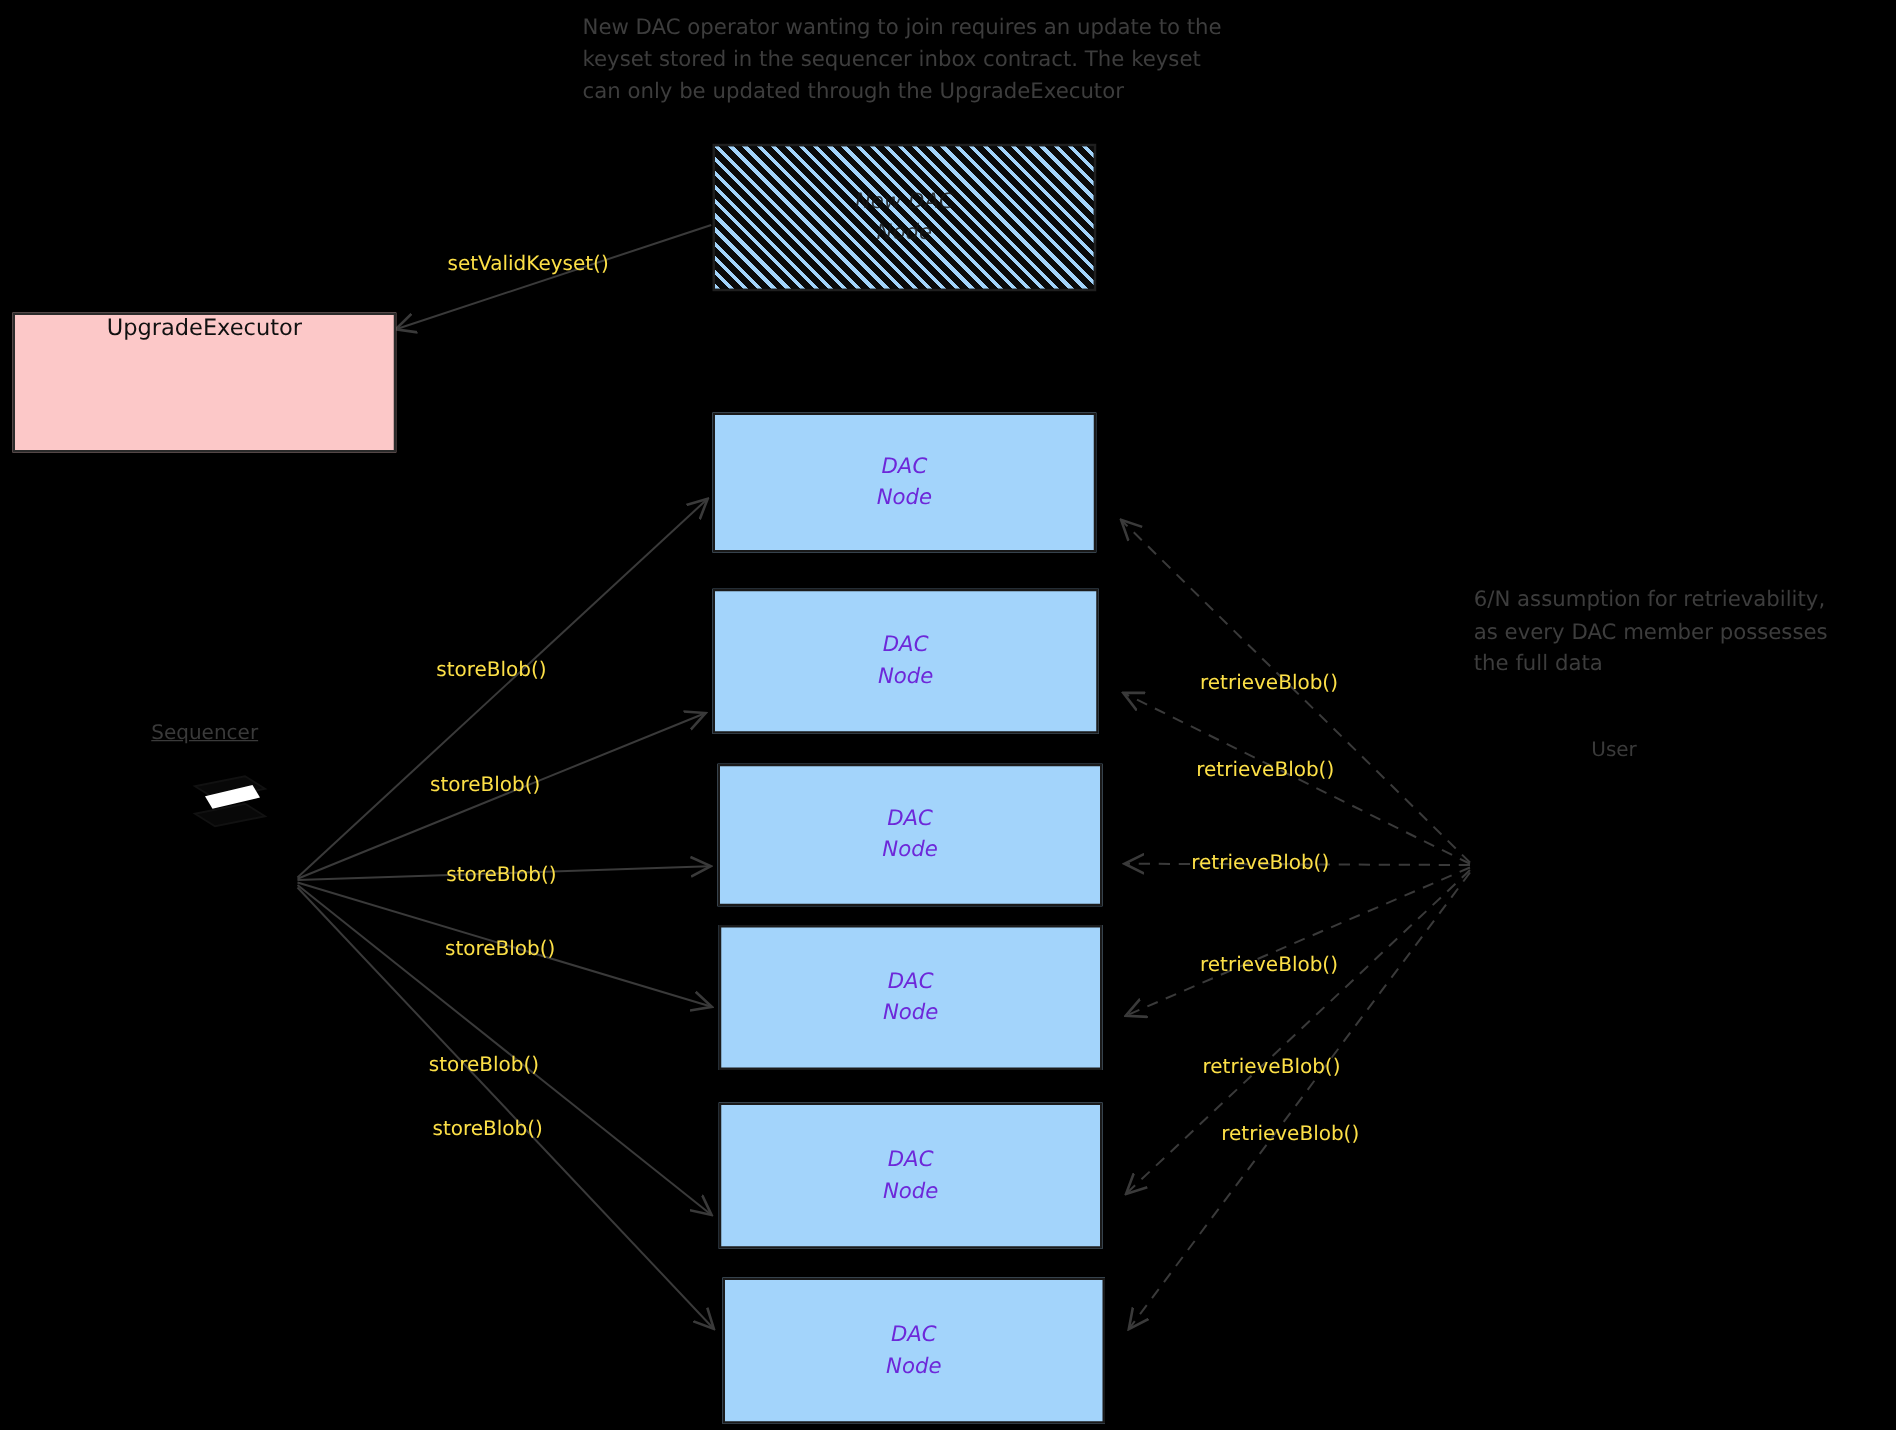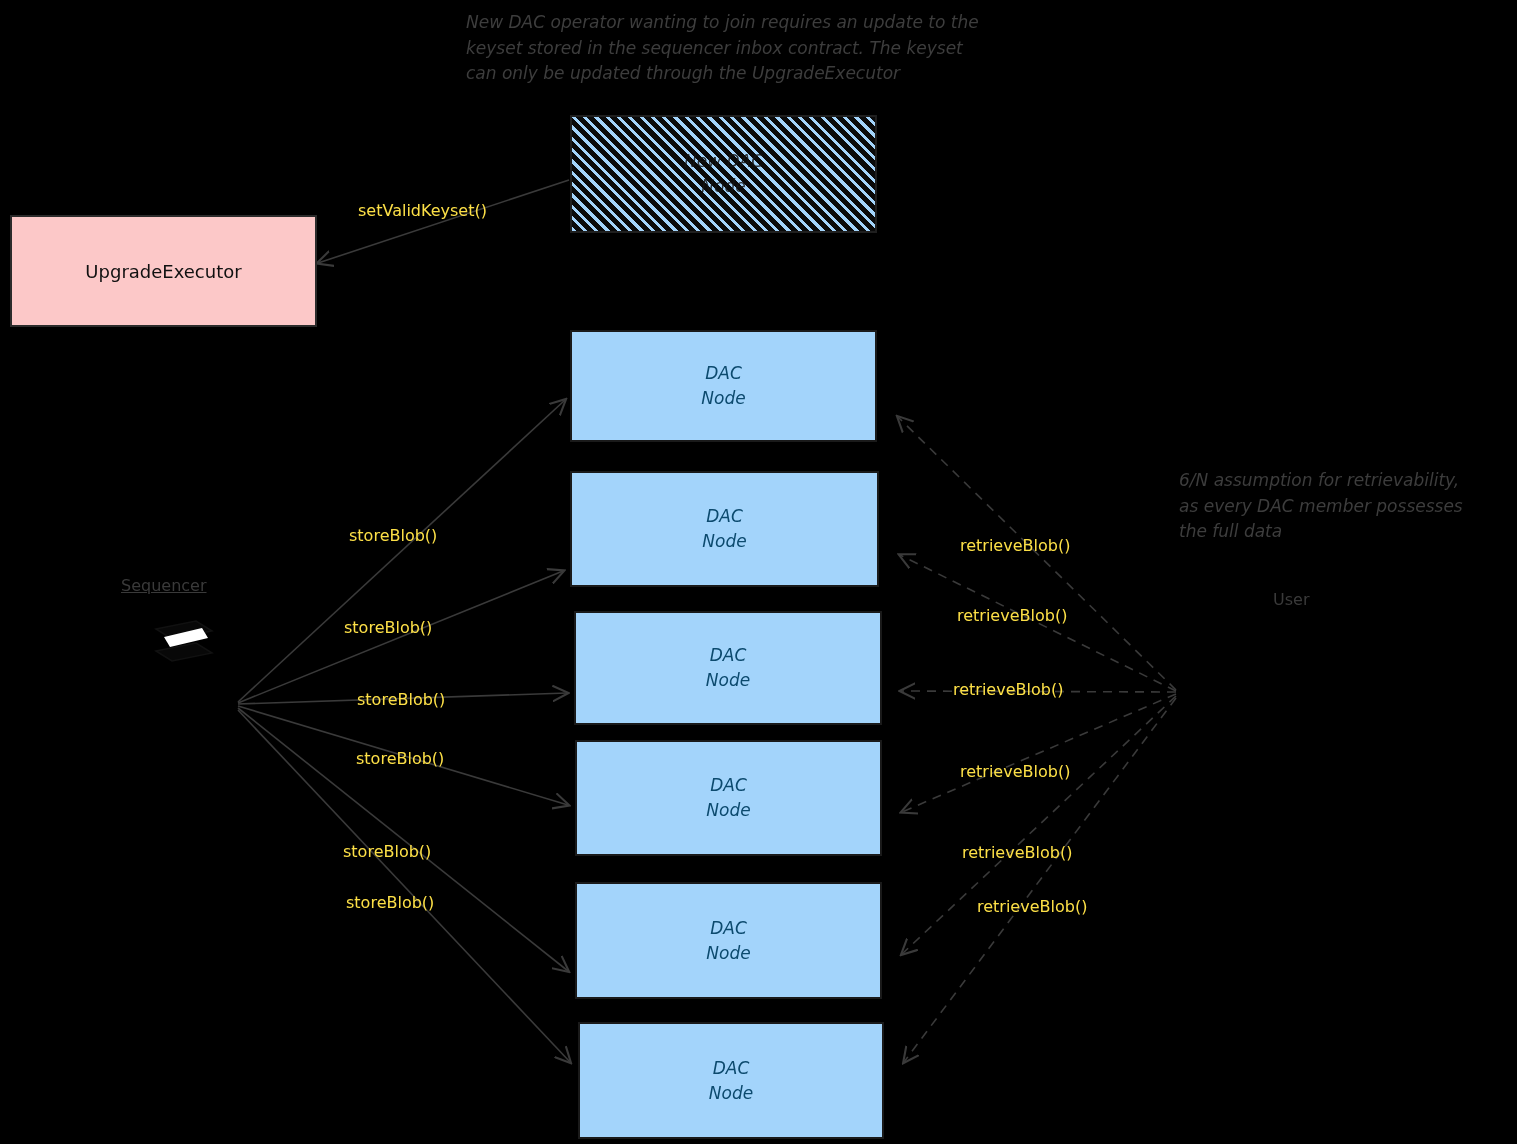--- a/index.html
+++ b/index.html
@@ -4,35 +4,35 @@
 <style>
   html,body{margin:0;padding:0;background:#000;}
   body{width:1517px;height:1144px;position:relative;overflow:hidden;
        font-family:"DejaVu Sans","Liberation Sans",sans-serif;}
   #stage{position:absolute;left:0;top:0;width:1517px;height:1144px;background:#000;}
 
   svg.layer{position:absolute;left:0;top:0;width:1517px;height:1144px;overflow:visible;}
 
   .node-box{position:absolute;background:#a3d4fb;border:2px solid #1a1a1a;
             display:flex;align-items:center;justify-content:center;text-align:center;}
-  .node-label{color:#0c4a6e;font-size:17px;line-height:1.45;font-style:italic;
+  .node-label{color:#6d28d9;font-size:17px;line-height:1.45;font-style:italic;
               font-family:"DejaVu Sans","Liberation Sans",sans-serif;white-space:pre-line;}
 
   .exec-box{position:absolute;background:#fcc8c8;border:2px solid #2b2b2b;
-            display:flex;align-items:center;justify-content:center;}
+            display:flex;justify-content:center;margin-top:35px;}
   .exec-label{color:#111;font-size:18px;}
 
   .hatch-box{position:absolute;border:2px solid #1f1f1f;
              background:repeating-linear-gradient(45deg,#a3d4fb 0px,#a3d4fb 3px,#0a0a0a 3px,#0a0a0a 8px);
              display:flex;align-items:center;justify-content:center;text-align:center;}
   .hatch-label{color:#151515;font-size:17px;line-height:1.45;font-style:italic;white-space:pre-line;
                opacity:.85;}
 
   .note{position:absolute;color:#3d3d3d;font-size:17px;line-height:1.5;white-space:pre-line;
-        font-style:italic;}
+        }
   .edge-label{position:absolute;color:#fde047;font-size:16px;white-space:nowrap;}
   .actor-label{position:absolute;color:#3a3a3a;font-size:16px;white-space:nowrap;}
 
   .seq-icon{position:absolute;}
 </style>
 </head>
 <body>
 
 <div id="stage">
 

